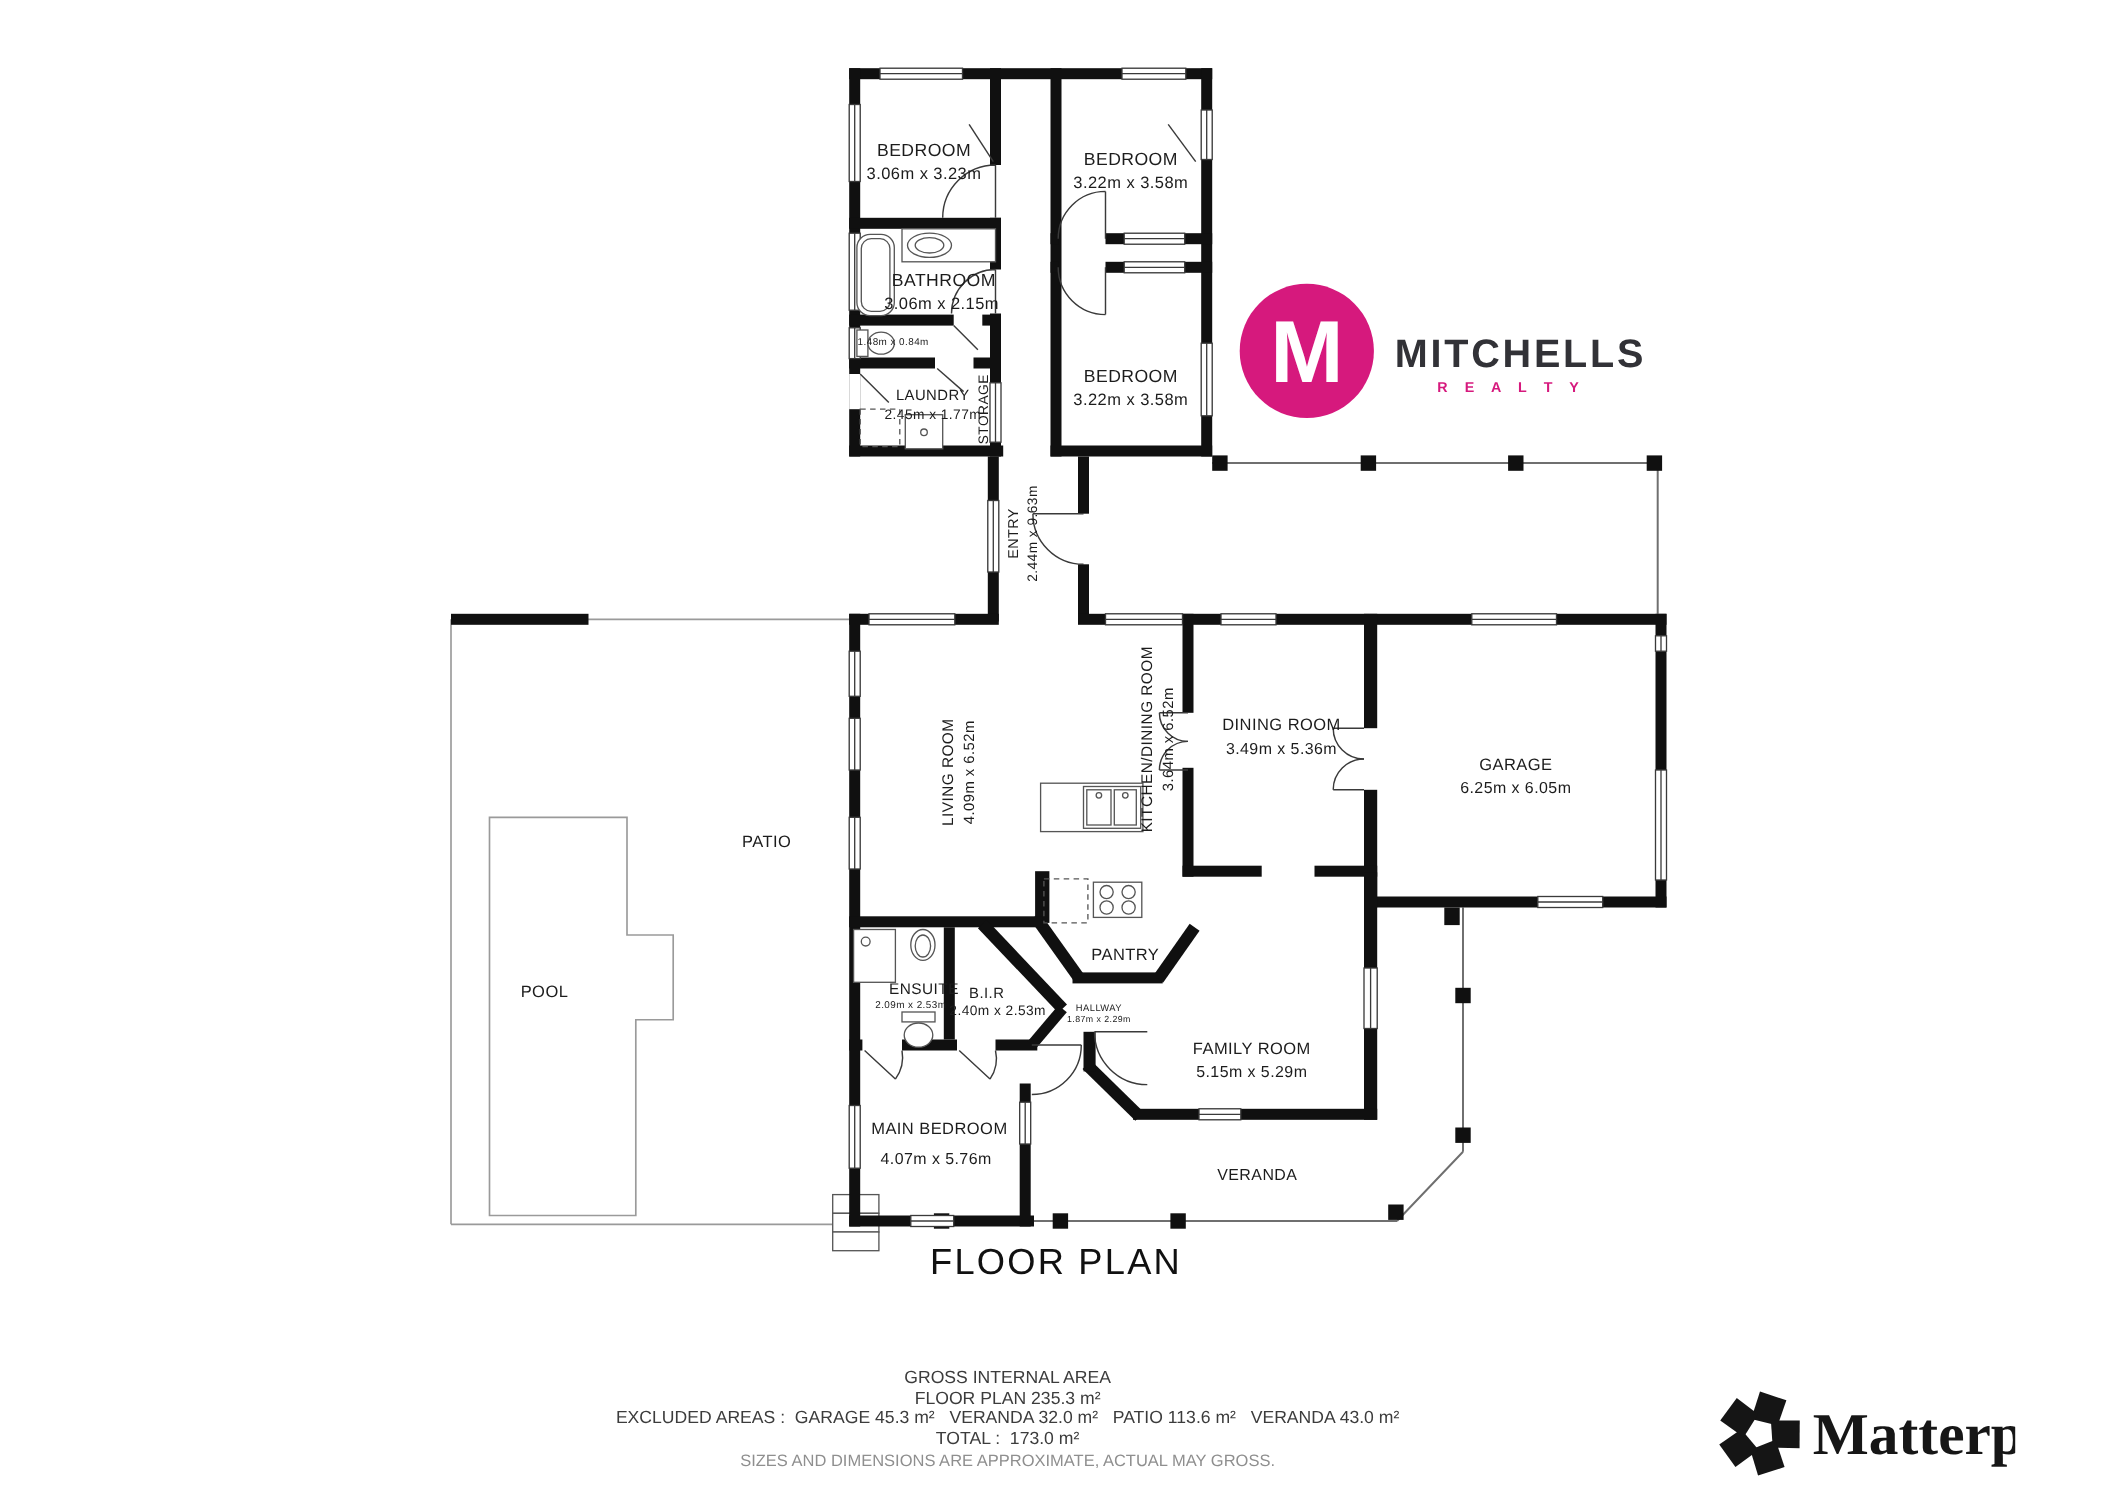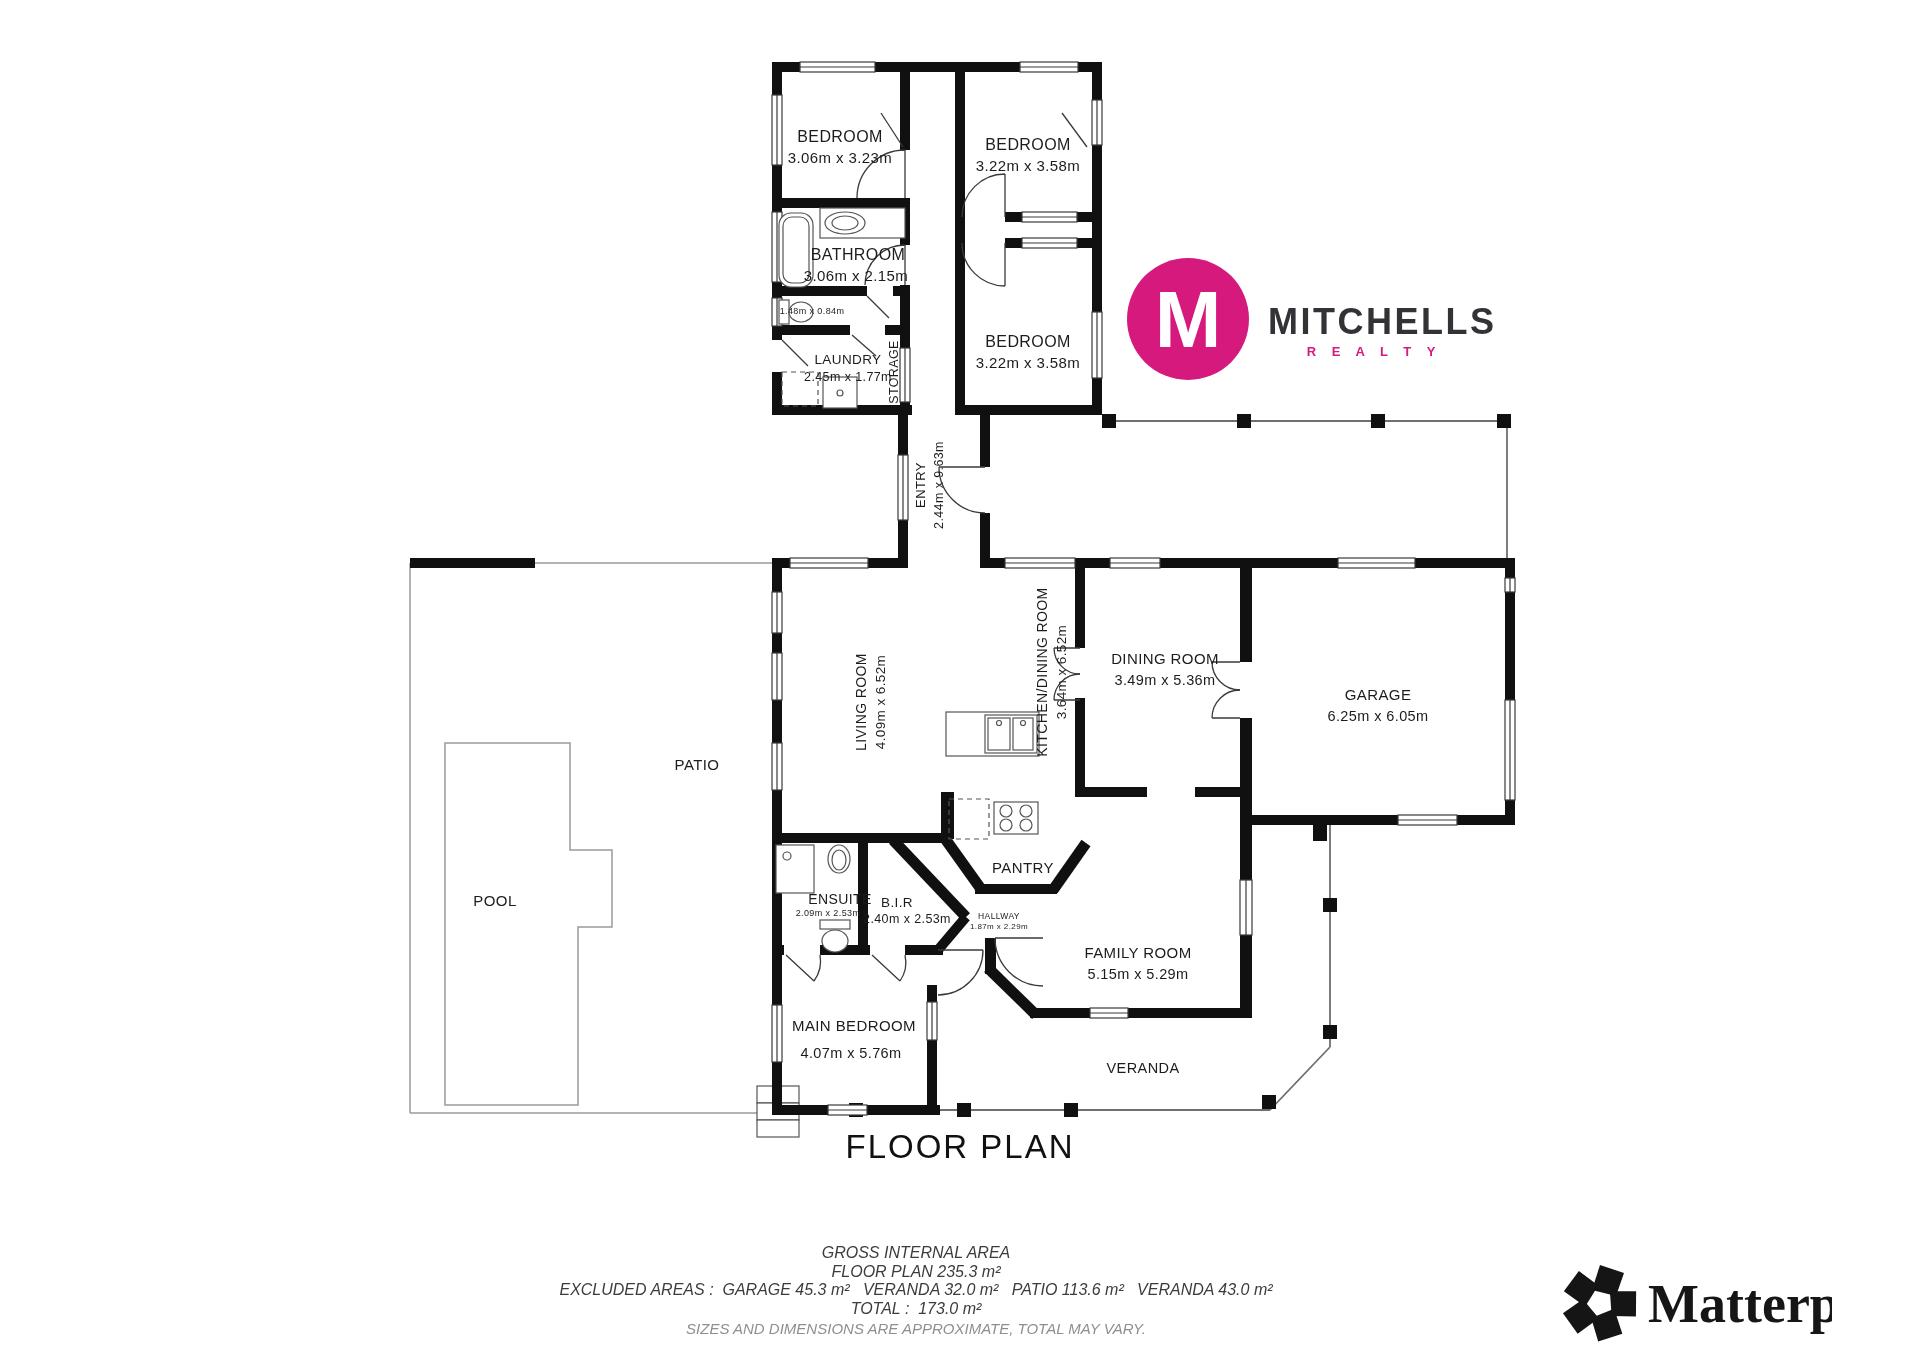--- a/index.html
+++ b/index.html
@@ -14,21 +14,21 @@
   .fix{fill:#ffffff;stroke:#555;stroke-width:1.2;}
   .fixln{fill:none;stroke:#555;stroke-width:1.2;}
   .dash{fill:none;stroke:#555;stroke-width:1.2;stroke-dasharray:5 4;}
   .thin{fill:none;stroke:#9a9a9a;stroke-width:1.5;}
   .ver{fill:none;stroke:#6f6f6f;stroke-width:1.8;}
   .col{fill:#101010;}
   .lbl{font-family:"Liberation Sans",sans-serif;fill:#1c1c1c;letter-spacing:.4px;}
   .ttl{font-family:"Liberation Sans",sans-serif;fill:#111;}
   .summary{position:absolute;left:0;top:1244px;width:100%;text-align:center;color:#3c3c3c;
            font-size:16px;line-height:18.6px;}
-  .summary div{white-space:pre;font-style:italic;}
+  .summary div{white-space:pre;}
   .summary .gray{color:#8f8f8f;font-size:15px;margin-top:2px;}
 </style>
 </head>
 <body>
 
 <div class="stage">
 <svg width="1920" height="1357" viewBox="0 0 1920 1357">
 
   <g>
     <path class="thin" d="M410,563 H772 M410,563 V1113 M410,1113 H772"></path>
@@ -405,15 +405,15 @@
     <text x="1648" y="1322" font-size="54" font-weight="600" fill="#161616" text-anchor="start" font-family="Liberation Serif, serif">Matterport</text>
     <text x="1892" y="1292" font-size="15" fill="#161616" font-family="Liberation Serif, serif">®</text>
   </g>
 </svg>
 
   <div class="summary">
     <div>GROSS INTERNAL AREA</div>
     <div>FLOOR PLAN 235.3 m²</div>
     <div>EXCLUDED AREAS :  GARAGE 45.3 m²   VERANDA 32.0 m²   PATIO 113.6 m²   VERANDA 43.0 m²</div>
     <div>TOTAL :  173.0 m²</div>
-    <div class="gray">SIZES AND DIMENSIONS ARE APPROXIMATE, TOTAL MAY VARY.</div>
+    <div class="gray">SIZES AND DIMENSIONS ARE APPROXIMATE, ACTUAL MAY GROSS.</div>
   </div>
 </div>
 
 </body></html>

